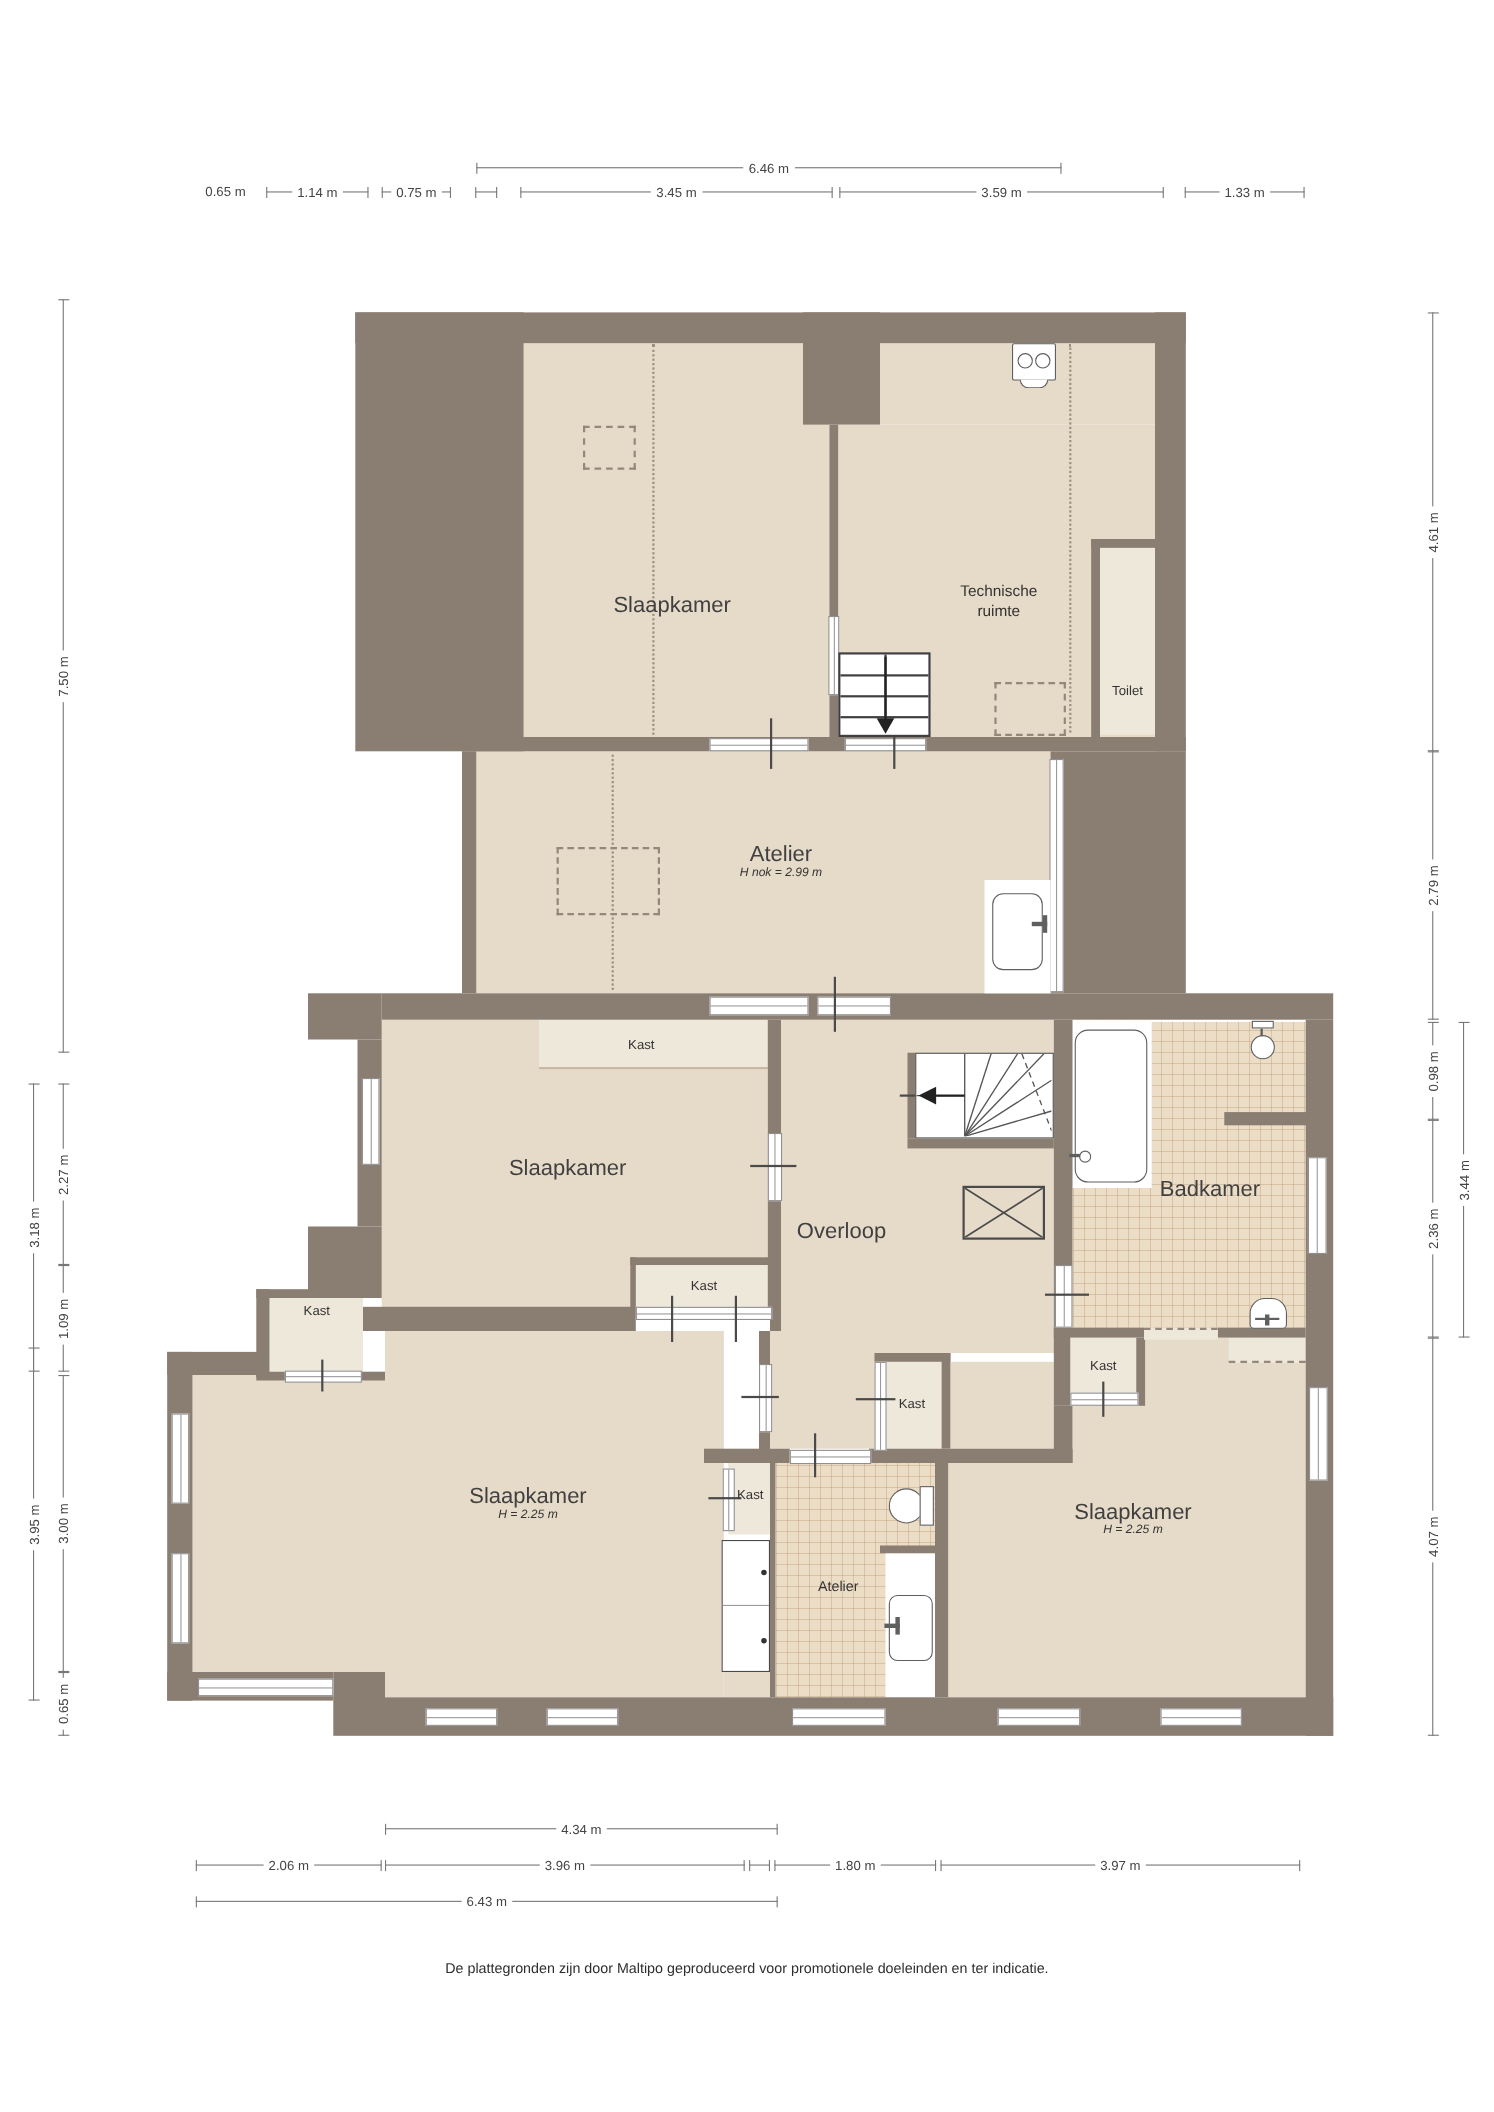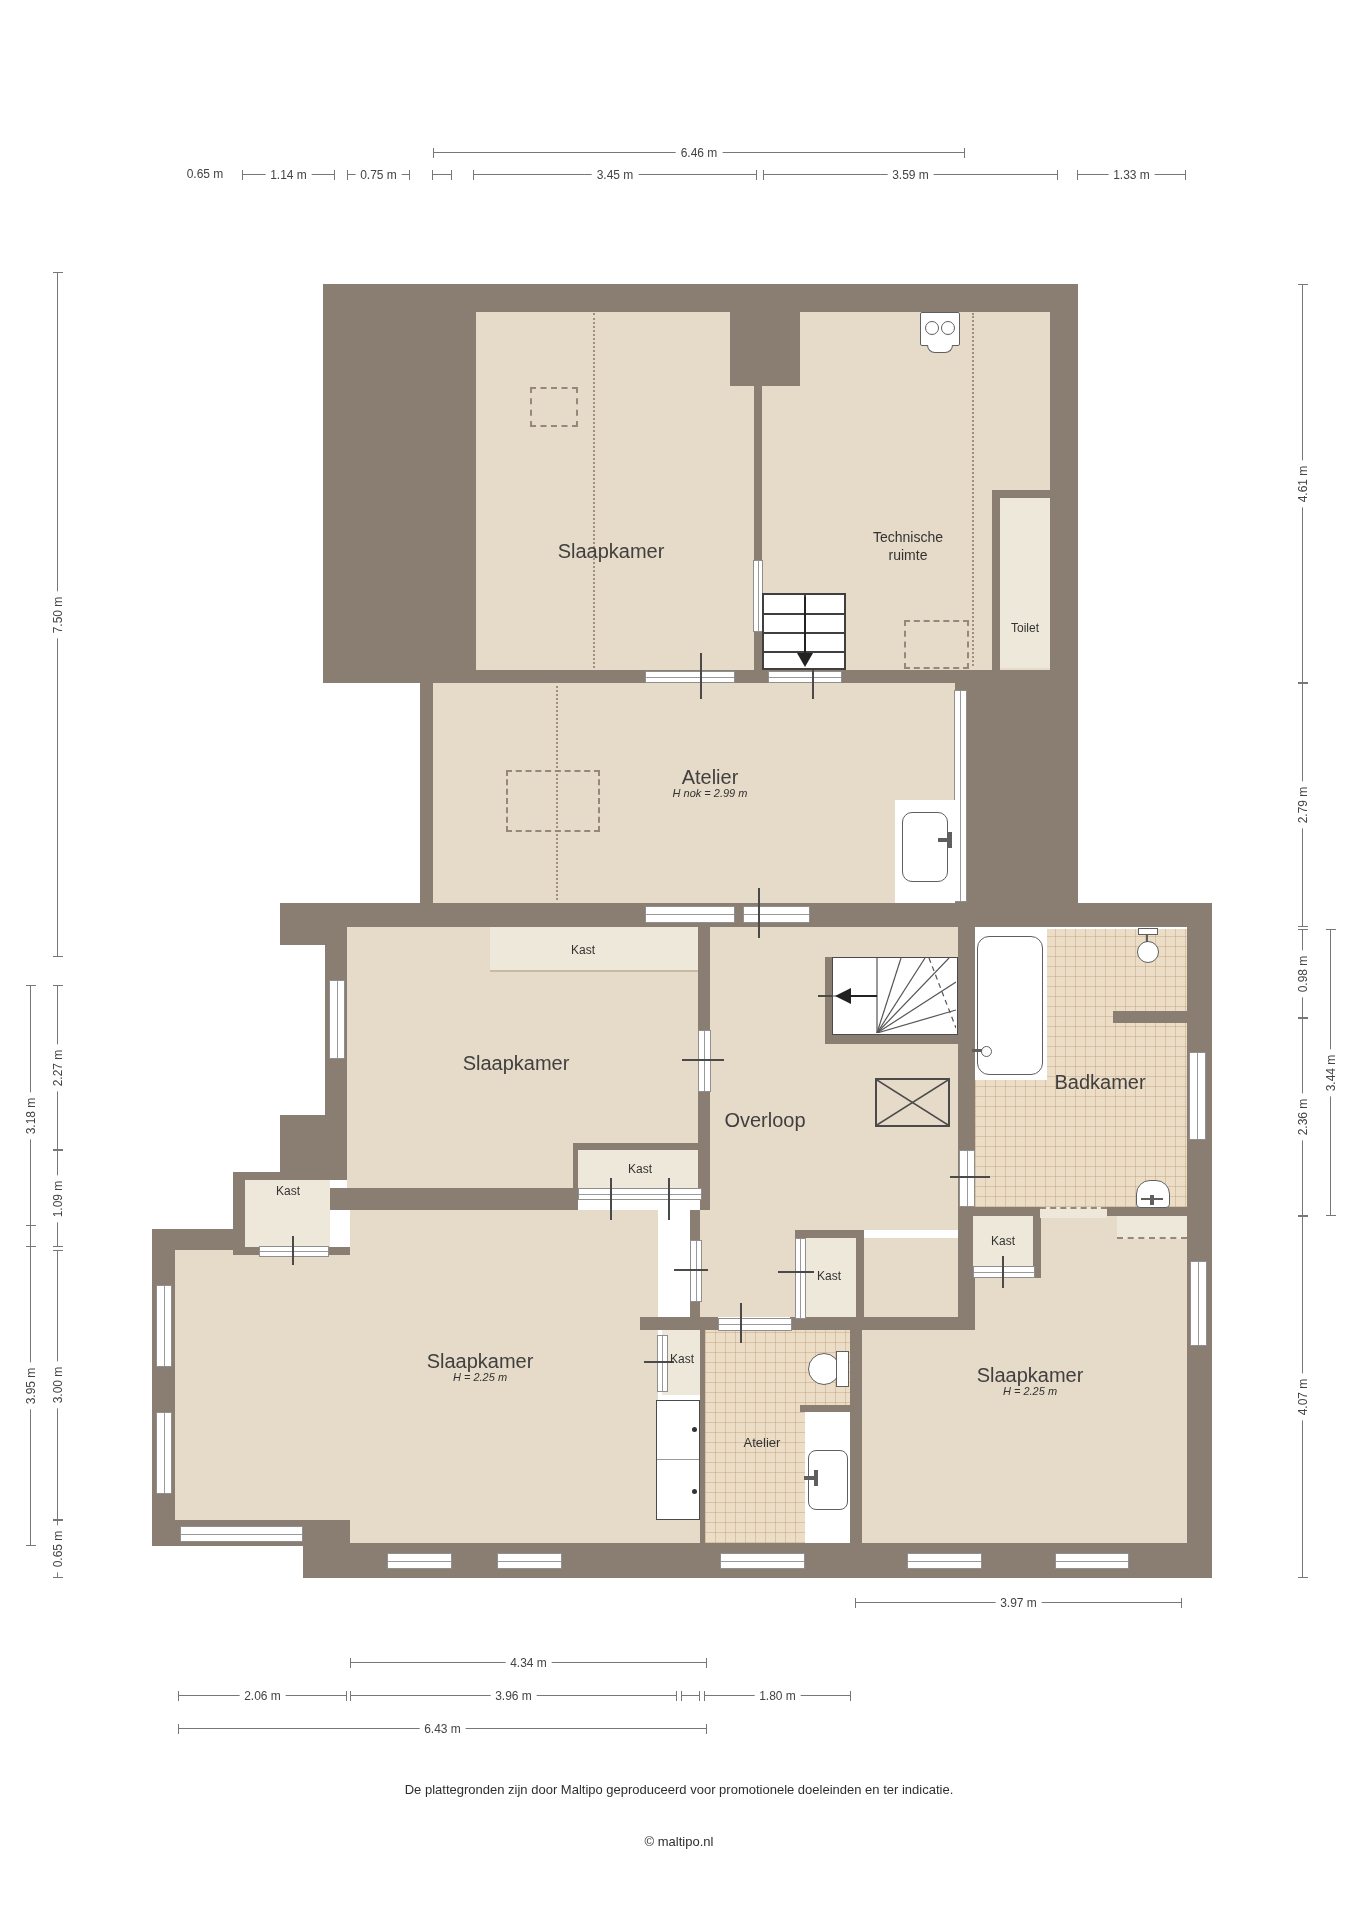--- a/index.html
+++ b/index.html
@@ -248,21 +248,20 @@
   <div class="sub" style="left:1030px;top:1391px;">H = 2.25 m</div>
   <div class="lbl-s" style="left:762px;top:1442px;font-size:13px;">Atelier</div>
   <div class="lbl-s" style="left:583px;top:950px;">Kast</div>
   <div class="lbl-s" style="left:288px;top:1191px;">Kast</div>
   <div class="lbl-s" style="left:640px;top:1169px;">Kast</div>
   <div class="lbl-s" style="left:682px;top:1359px;">Kast</div>
   <div class="lbl-s" style="left:1003px;top:1241px;">Kast</div>
   <div class="lbl-s" style="left:829px;top:1276px;">Kast</div>
 
   <div class="footer" style="top:1782px;">De plattegronden zijn door Maltipo geproduceerd voor promotionele doeleinden en ter indicatie.</div>
-  <div class="footer" style="top:1834px;">© maltipo.nl</div>
 
   <div class="dim-h" style="left:433px;top:152px;width:532px;">
     <span class="dlbl">6.46 m</span>
     </div>
   <span class="dlbl" style="position:absolute;left:205px;top:174px;">0.65 m</span>
   <div class="dim-h" style="left:242px;top:174px;width:93px;">
     <span class="dlbl">1.14 m</span>
     </div>
   <div class="dim-h" style="left:347px;top:174px;width:63px;">
     <span class="dlbl">0.75 m</span>
@@ -284,21 +283,21 @@
   <div class="dim-h" style="left:178px;top:1695px;width:169px;">
     <span class="dlbl">2.06 m</span>
     </div>
   <div class="dim-h" style="left:350px;top:1695px;width:327px;">
     <span class="dlbl">3.96 m</span>
     </div>
   <div class="dim-h" style="left:681px;top:1695px;width:19px;"></div>
   <div class="dim-h" style="left:704px;top:1695px;width:147px;">
     <span class="dlbl">1.80 m</span>
     </div>
-  <div class="dim-h" style="left:855px;top:1602px;width:327px;">
+  <div class="dim-h" style="left:855px;top:1695px;width:327px;">
     <span class="dlbl">3.97 m</span>
     </div>
   <div class="dim-h" style="left:178px;top:1728px;width:529px;">
     <span class="dlbl">6.43 m</span>
     </div>
 
   <div class="dim-v" style="left:57px;top:272px;height:685px;">
     <span class="dlbl-v">7.50 m</span>
     </div>
   <div class="dim-v" style="left:30px;top:985px;height:262px;">

